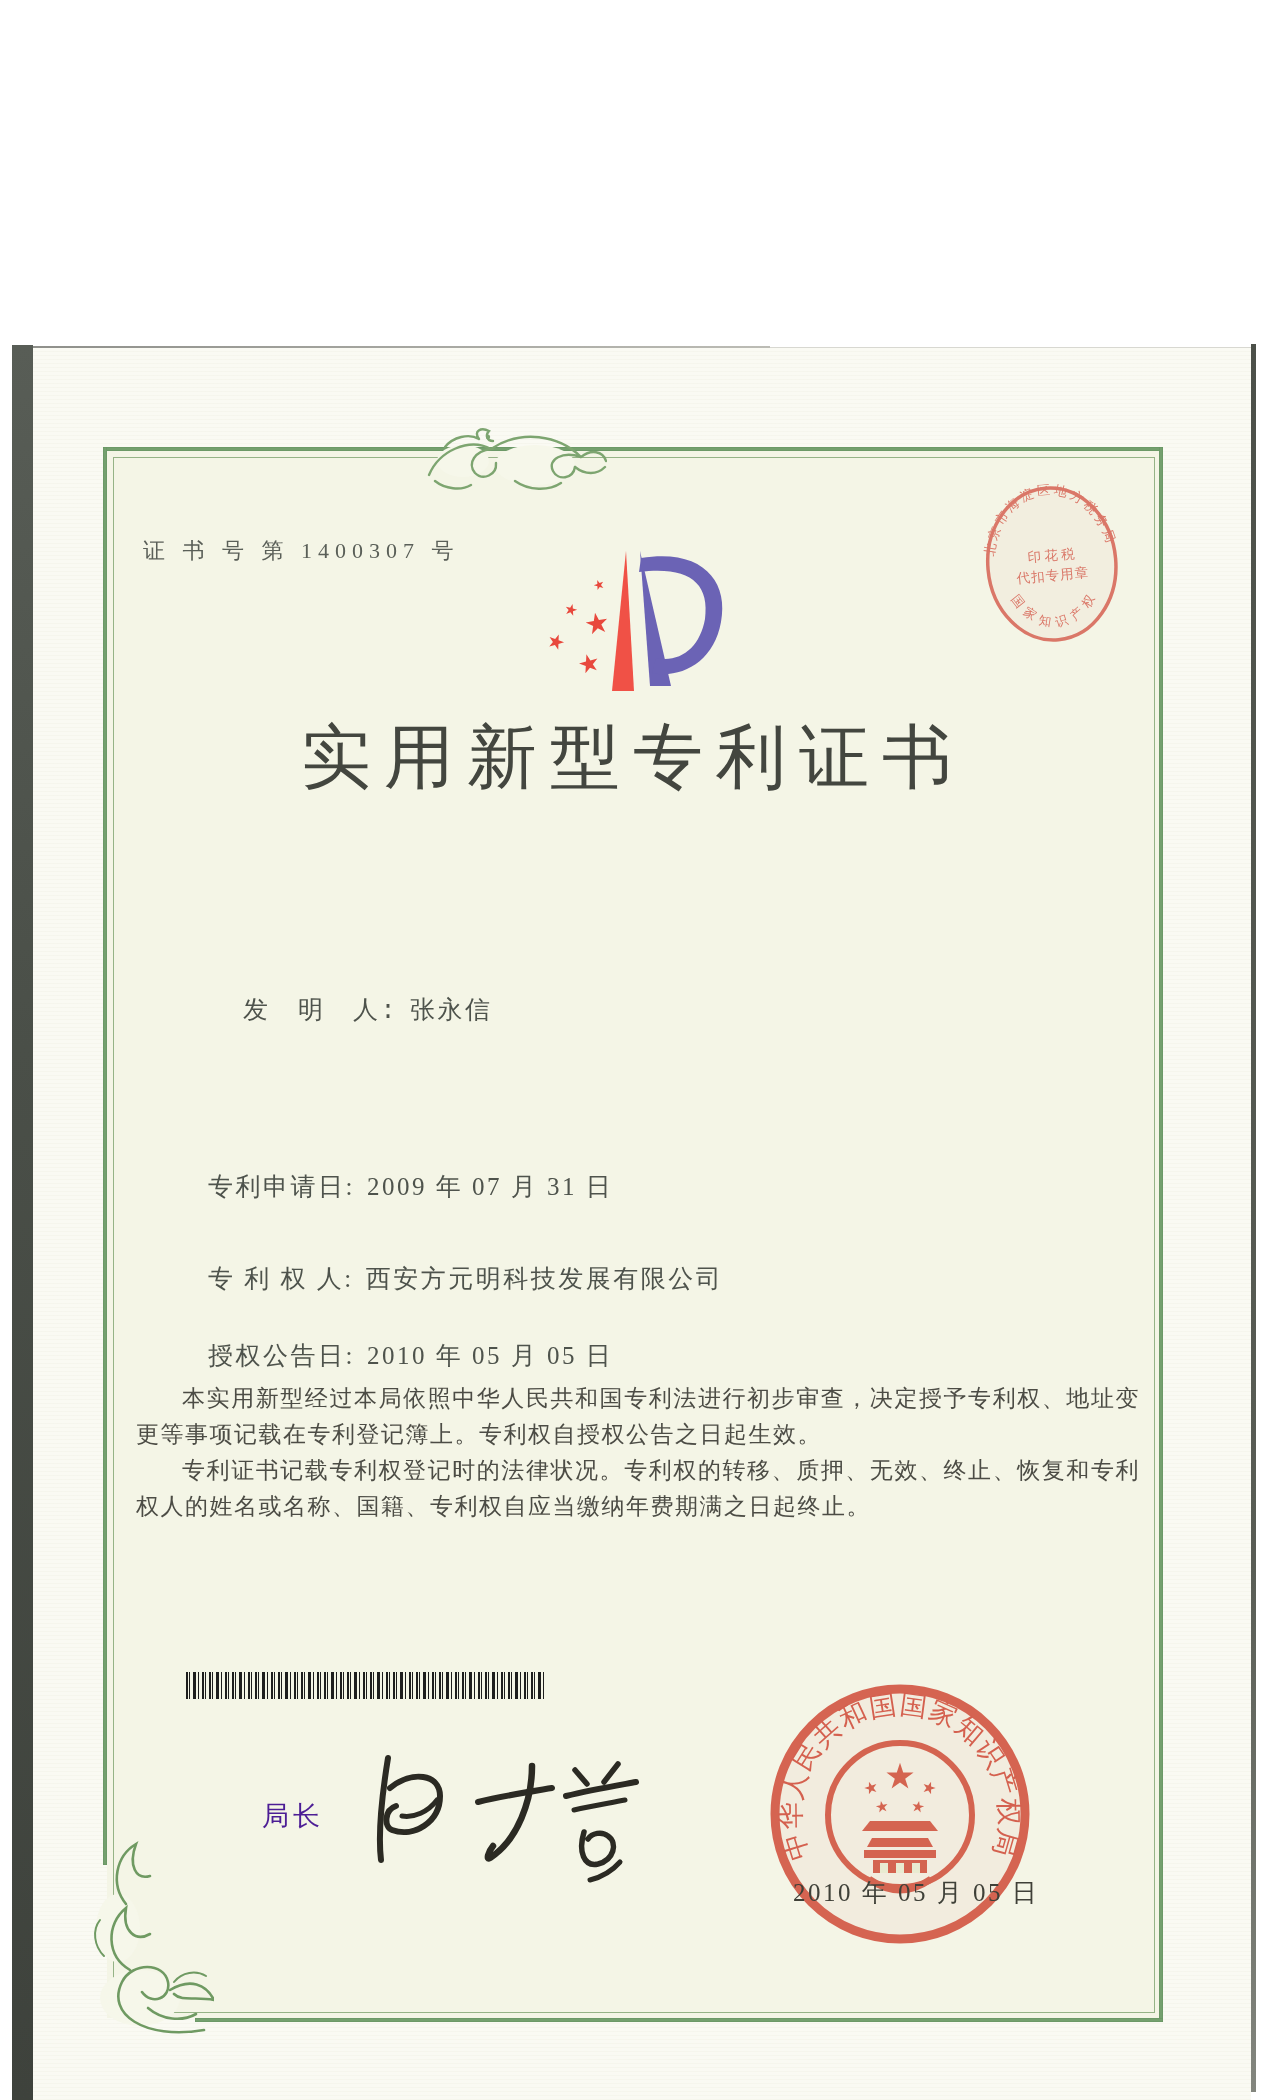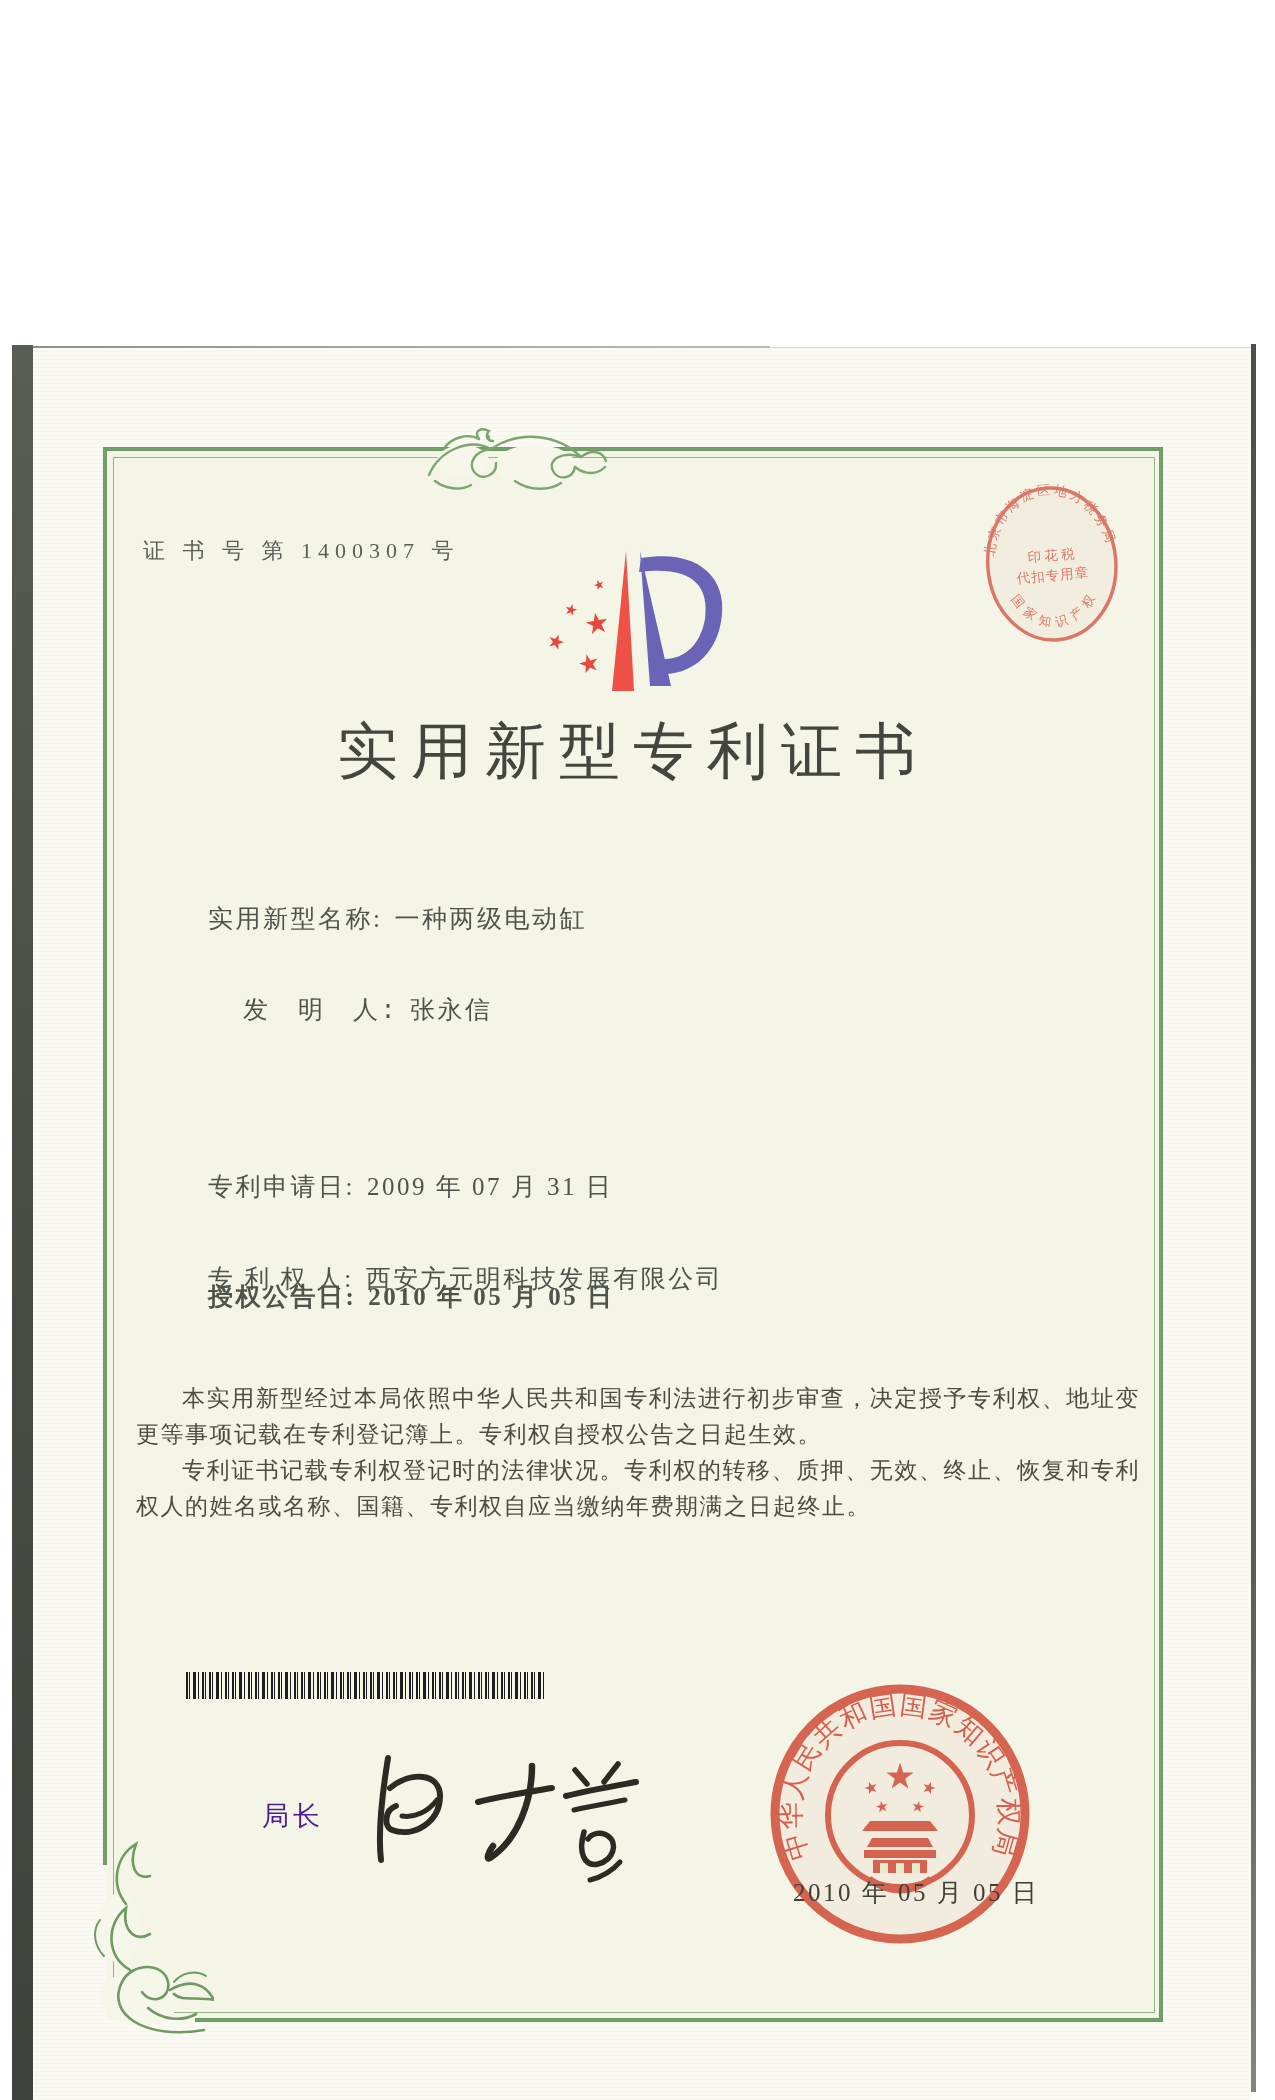--- a/index.html
+++ b/index.html
@@ -25,27 +25,27 @@
   #frame-bg{left:107px;top:451px;width:1052px;height:1567px;background:#f4f5e6;}
   .border-seg{background:#74a06e;box-shadow:0 0 0 .5px #659260 inset;}
   #b-top{left:103px;top:447px;width:1060px;height:4px;}
   #b-right{left:1159px;top:447px;width:4px;height:1575px;}
   #b-left{left:103px;top:447px;width:4px;height:1418px;}
   #b-bottom{left:195px;top:2018px;width:968px;height:4px;}
   #inner-line{left:113px;top:457px;width:1040px;height:1554px;border:1px solid #95b386;}
 
   
   #cert-no{left:143px;top:536px;font-size:22px;color:#5a5f58;letter-spacing:6px;white-space:pre;}
-  #title{left:103px;top:711px;width:1060px;text-align:center;font-size:61px;font-weight:500;
+  #title{left:103px;top:711px;width:1060px;text-align:center;font-size:70px;font-weight:500;
          color:#43463f;letter-spacing:13px;white-space:nowrap;}
   .field-row{left:173px;font-size:25px;color:#4e534c;letter-spacing:2.5px;white-space:pre;}
   .field-row .lbl{display:inline-block;}
   .field-row .val{margin-left:12px;}
   #row-0{top:874px;} #row-1{top:964px;font-family:Liberation Mono, monospace;} #row-2{top:1054px;}
-  #row-3{top:1142px;} #row-4{top:1234px;} #row-5{top:1252px;font-weight:bold;}
+  #row-3{top:1142px;} #row-4{top:1234px;} #row-5{top:1311px;}
 
   #paras{left:136px;top:1381px;width:1004px;font-size:23px;line-height:36px;color:#4c4c45;
          text-align:justify;letter-spacing:1.5px;}
   #paras p{margin:0;text-indent:2em;}
 
   #barcode{left:186px;top:1672px;width:360px;height:27px;
     background:repeating-linear-gradient(90deg,
       #1e1e1e 0 2px,transparent 2px 3px,#1e1e1e 3px 4px,transparent 4px 7px,
       #1e1e1e 7px 10px,transparent 10px 12px,#1e1e1e 12px 13px,transparent 13px 16px,
       #1e1e1e 16px 18px,transparent 18px 19px,#1e1e1e 19px 20px,transparent 20px 23px);}
@@ -151,23 +151,20 @@
     </text>
     <text x="70" y="76" text-anchor="middle" font-size="13.5" fill="#df665b">印 花 税</text>
     <text x="70" y="96" text-anchor="middle" font-size="13.5" fill="#df665b" style="letter-spacing:1px">代扣专用章</text>
     <text font-size="12.5" fill="#e0655a" style="letter-spacing:6px">
       <textPath href="#tax-arc-bottom">国家知识产权局</textPath>
     </text>
   </svg>
 
   <div class="abs" id="title">实用新型专利证书</div>
 
-  <div class="abs field-row" id="row-0">
-    <span class="lbl">实用新型名称:</span><span class="val">一种两级电动缸</span>
-  </div>
   <div class="abs field-row" id="row-1">
     <span class="lbl">发　明　人:</span><span class="val">张永信</span>
   </div>
   <div class="abs field-row" id="row-3">
     <span class="lbl">专利申请日:</span><span class="val">2009 年 07 月 31 日</span>
   </div>
   <div class="abs field-row" id="row-4">
     <span class="lbl">专 利 权 人:</span><span class="val">西安方元明科技发展有限公司</span>
   </div>
   <div class="abs field-row" id="row-5">

